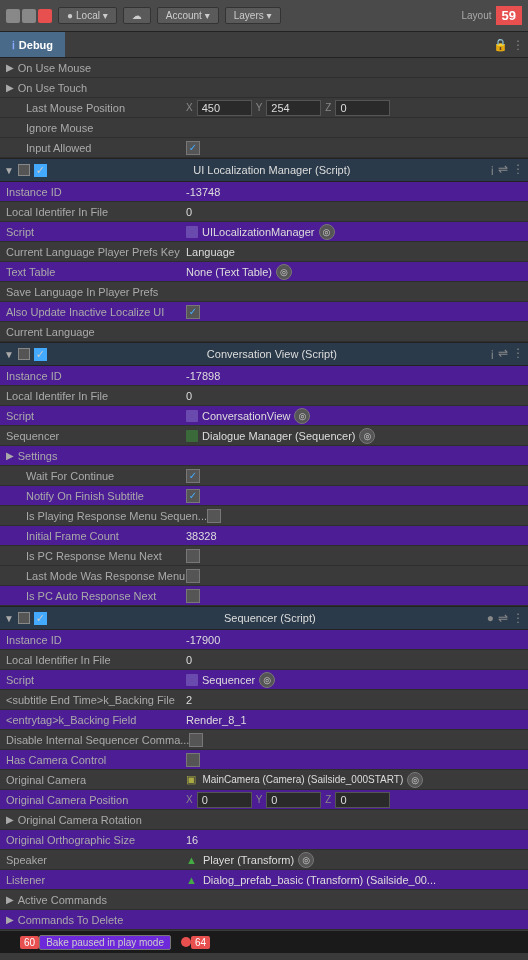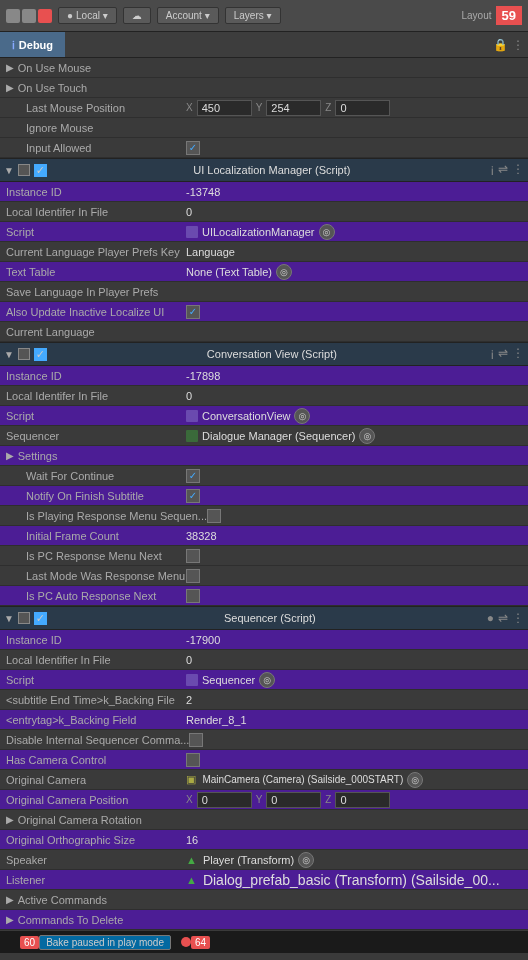--- a/index.html
+++ b/index.html
@@ -235,21 +235,21 @@
       width: 100%;
     }
     .status-badge {
       background: #e85050;
       color: white;
       padding: 1px 4px;
       font-size: 10px;
       border-radius: 2px;
     }
     .bake-btn {
-      background: #0369a1;
+      background: #6d28d9;
       border: 1px solid #777;
       color: #ccc;
       padding: 1px 6px;
       font-size: 10px;
       cursor: pointer;
       border-radius: 2px;
     }
     .record-icon {
       width: 10px;
       height: 10px;
@@ -559,21 +559,21 @@
       <span style="color:#44aa44; margin-right:2px;">▲</span>
       <span>Player (Transform)</span>
       <span class="circle-btn">◎</span>
     </div>
   </div>
 
   <div class="prop-row gray-bg">
     <span class="prop-label">Listener</span>
     <div class="prop-value prop-value-icon">
       <span style="color:#44aa44; margin-right:2px;">▲</span>
-      <span style="font-size:14px;text-align:right;">Dialog_prefab_basic (Transform) (Sailside_00...</span>
+      <span style="font-size:11px;text-align:right;">Dialog_prefab_basic (Transform) (Sailside_00...</span>
     </div>
   </div>
 
   <div class="prop-row">
     <span class="prop-arrow">▶</span>
     <span class="prop-label">Active Commands</span>
   </div>
 
   <div class="prop-row gray-bg">
     <span class="prop-arrow">▶</span>

